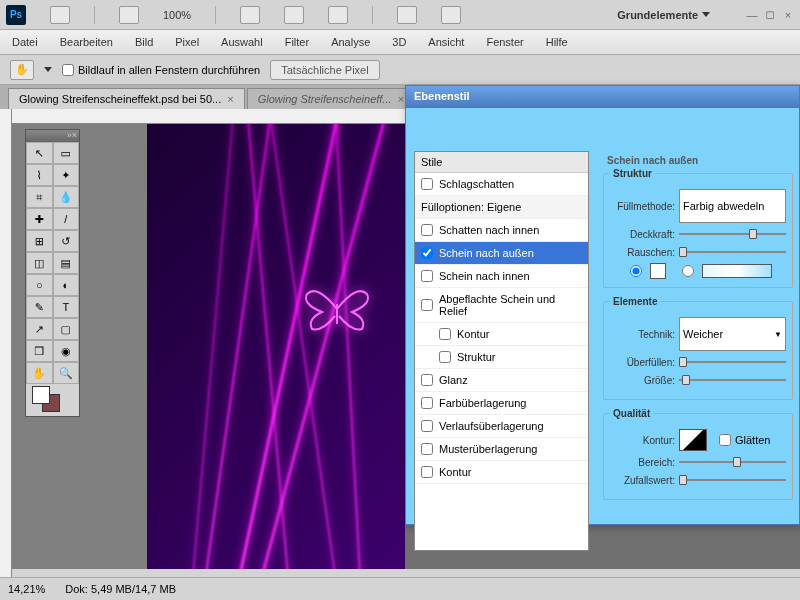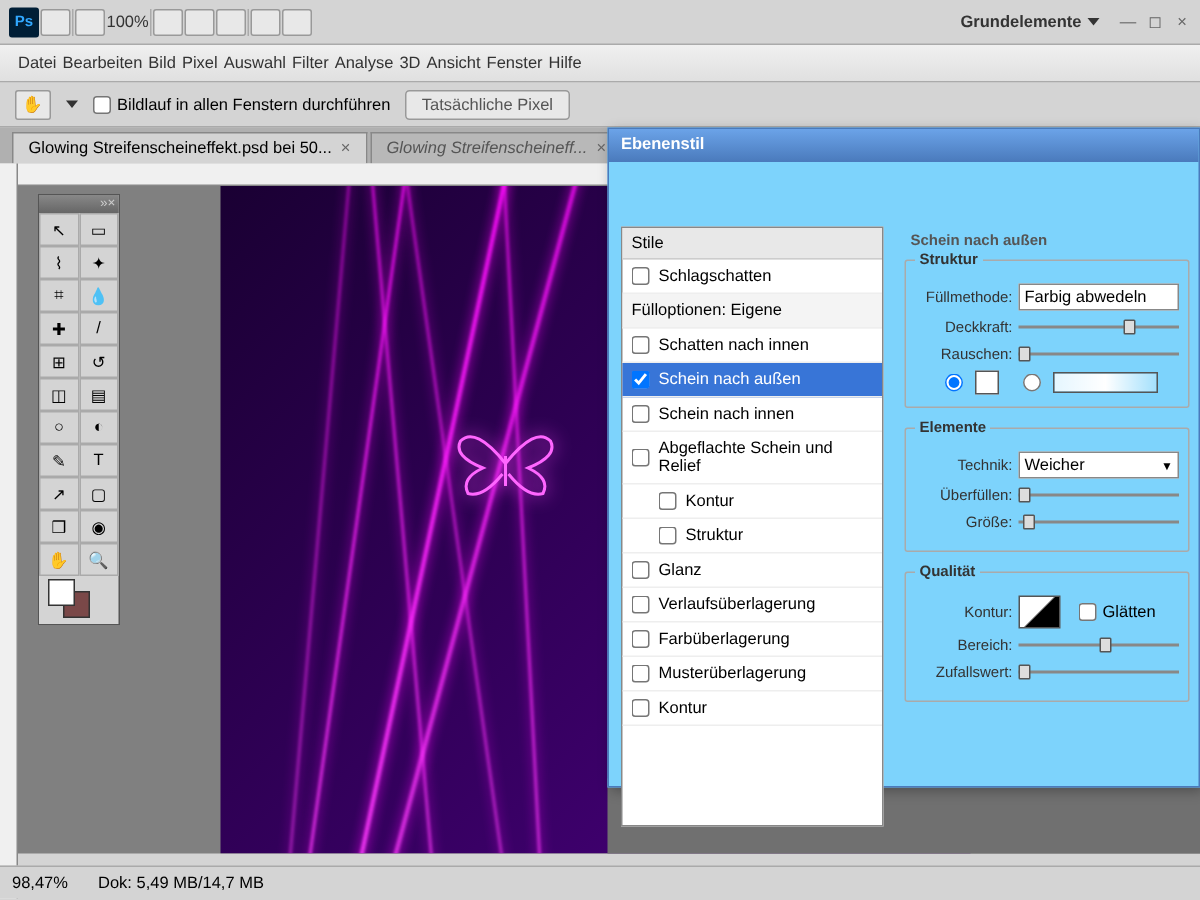--- a/index.html
+++ b/index.html
@@ -1,25 +1,25 @@
 <!DOCTYPE html>
 <html><head>
 <meta charset="utf-8">
 <style>
 * { box-sizing: border-box; margin: 0; padding: 0; font-family: Tahoma, sans-serif; font-size: 11px; }
 body { background: #d4d4d4; overflow: hidden; width: 800px; height: 600px; position: relative; }
-.topbar { height: 30px; background: #d4d4d4; display: flex; align-items: center; padding: 0 6px; gap: 1px; border-bottom: 1px solid #aaa; }
+.topbar { height: 30px; background: #d4d4d4; display: flex; align-items: center; padding: 0 6px; gap: 24px; border-bottom: 1px solid #aaa; }
 .ps-icon { width: 20px; height: 20px; background: #001e36; display: flex; align-items: center; justify-content: center; color: #31a8ff; font-weight: bold; font-size: 10px; border-radius: 2px; }
 .top-sep { width: 1px; height: 18px; background: #aaa; }
 .top-btn { width: 20px; height: 18px; border: 1px solid #999; background: #e8e8e8; border-radius: 2px; }
 .zoom-txt { font-size: 11px; color: #333; }
 .grund { margin-left: auto; font-weight: bold; color: #333; display: flex; align-items: center; gap: 4px; }
 .win-btns { display: flex; gap: 6px; margin-left: 12px; }
 .win-btn { width: 12px; height: 12px; display: flex; align-items: center; justify-content: center; color: #666; }
-.menubar { height: 25px; background: linear-gradient(#f0f0f0, #e0e0e0); display: flex; align-items: center; padding: 0 12px; gap: 4px; border-bottom: 1px solid #aaa; }
+.menubar { height: 25px; background: linear-gradient(#f0f0f0, #e0e0e0); display: flex; align-items: center; padding: 0 12px; gap: 22px; border-bottom: 1px solid #aaa; }
 .menu-item { color: #333; cursor: default; }
 .optbar { height: 30px; background: #d4d4d4; display: flex; align-items: center; padding: 0 10px; gap: 10px; border-bottom: 1px solid #aaa; }
 .hand-icon { width: 24px; height: 20px; border: 1px solid #999; background: #e8e8e8; border-radius: 2px; display: flex; align-items: center; justify-content: center; }
 .chk { display: flex; align-items: flex-end; gap: 4px; }
 .chk input { width: 12px; height: 12px; }
 .opt-btn { padding: 3px 10px; border: 1px solid #999; background: #e8e8e8; border-radius: 3px; color: #555; }
 .tabs { height: 24px; background: #b0b0b0; display: flex; align-items: flex-end; padding-left: 8px; }
 .tab { padding: 4px 10px; background: #d4d4d4; border: 1px solid #888; border-bottom: none; margin-right: 2px; font-size: 10px; display: flex; align-items: center; gap: 6px; }
 .tab.inactive { background: #b8b8b8; color: #555; font-style: italic; }
 .tab-x { color: #666; }
@@ -55,21 +55,21 @@
 .style-row { padding: 5px 6px; display: flex; align-items: center; gap: 6px; border-bottom: 1px solid #eee; }
 .style-row.header { font-weight: normal; background: #f4f4f4; }
 .style-row.sel { background: #3875d7; color: #fff; }
 .style-row.indent { padding-left: 24px; }
 .style-row input { width: 12px; height: 12px; }
 .right-panel { flex: 1; padding: 8px 6px; overflow: hidden; }
 .fieldset { border: 1px solid #aaa; border-radius: 2px; padding: 6px 6px 8px 6px; margin-bottom: 8px; }
 .fs-legend { font-weight: bold; font-size: 10px; padding: 0 3px; color: #333; }
 .frm-row { display: flex; align-items: center; margin: 4px 0; gap: 4px; }
 .frm-lbl { width: 65px; text-align: right; font-size: 10px; color: #333; }
-.frm-sel { flex: 1; border: 1px solid #888; background: #fff; padding: 0 3px; font-size: 10px; height: 18px; display: flex; align-items: center; justify-content: space-between; }
+.frm-sel { flex: 1; border: 1px solid #888; background: #fff; padding: 16px 3px; font-size: 10px; height: 18px; display: flex; align-items: center; justify-content: space-between; }
 .slider { flex: 1; height: 14px; position: relative; }
 .slider-track { position: absolute; top: 6px; left: 0; right: 0; height: 2px; background: #888; }
 .slider-thumb { position: absolute; top: 2px; width: 8px; height: 10px; background: #ddd; border: 1px solid #555; border-radius: 1px; }
 .radio-row { display: flex; align-items: center; gap: 8px; margin: 4px 0 0 20px; }
 .radio-row input { width: 12px; height: 12px; }
 .color-sw { width: 16px; height: 16px; background: #fff; border: 1px solid #555; }
 .grad-sw { width: 70px; height: 14px; border: 1px solid #555; background: linear-gradient(90deg, rgba(255,255,255,0.8), #fff, rgba(255,255,255,0.3)); }
 .contour-sw { width: 28px; height: 22px; border: 1px solid #555; background: linear-gradient(135deg, #fff 48%, #000 52%); }
 .dd-arrow { font-size: 8px; }
 .thumb-strip { position: absolute; bottom: 30px; left: 405px; right: 0; height: 50px; background: #707070; z-index: 1; }
@@ -189,21 +189,21 @@
       </div>
     <div class="swatch-area">
       <div class="swatch-fg"></div>
       <div class="swatch-bg"></div>
     </div>
   </div>
 
   <div class="thumb-strip"></div>
 
   <div class="status">
-    <span>98,47%</span>
+    <span>14,21%</span>
     <span>Dok: 5,49 MB/14,7 MB</span>
   </div>
 </div>
 
 <div class="dialog">
   <div class="dialog-title">Ebenenstil</div>
   <div class="dialog-body">
     <div class="style-list">
       <div class="style-head">Stile</div>
       <div id="stylelist">
@@ -237,25 +237,25 @@
           <div class="style-row indent">
             <input type="checkbox" style="">
             <span>Struktur</span>
           </div>
           <div class="style-row">
             <input type="checkbox" style="">
             <span>Glanz</span>
           </div>
           <div class="style-row">
             <input type="checkbox" style="">
+            <span>Farbüberlagerung</span>
+          </div>
+          <div class="style-row">
+            <input type="checkbox" style="">
             <span>Verlaufsüberlagerung</span>
-          </div>
-          <div class="style-row">
-            <input type="checkbox" style="">
-            <span>Farbüberlagerung</span>
           </div>
           <div class="style-row">
             <input type="checkbox" style="">
             <span>Musterüberlagerung</span>
           </div>
           <div class="style-row">
             <input type="checkbox" style="">
             <span>Kontur</span>
           </div>
         </div>

